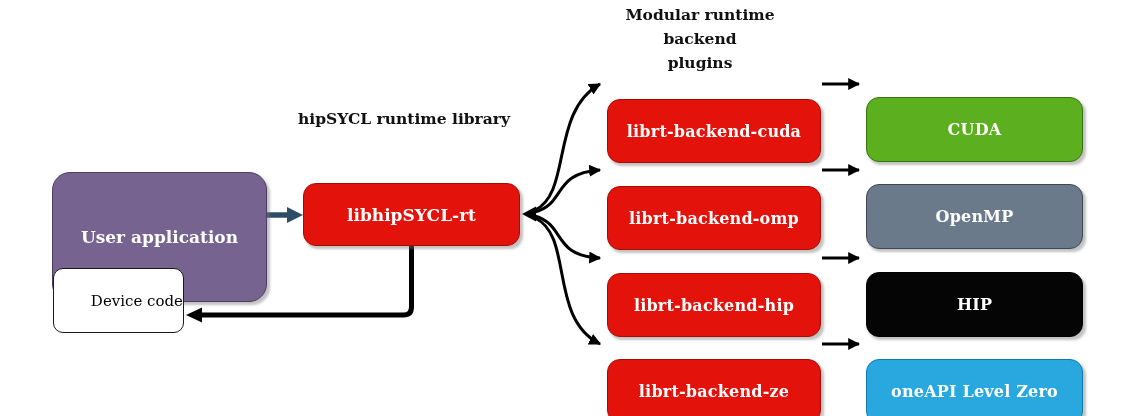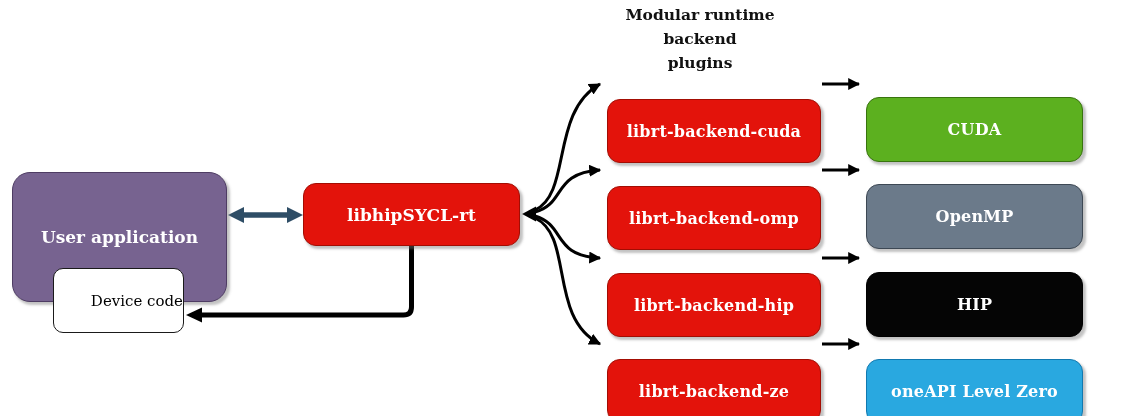--- a/index.html
+++ b/index.html
@@ -29,21 +29,21 @@
     text-align: center;
     box-sizing: border-box;
     border-style: solid;
     border-width: 1.5px;
     box-shadow: 2.5px 3px 2.5px rgba(120,120,120,0.45);
   }
   .node span {
     display: block;
     width: 100%;
   }
-  .big-round   { border-radius: 18px; }
+  .big-round   { border-radius: 18px; margin-left: 40px; }
   .mid-round   { border-radius: 13px; }
   .small-round { border-radius: 10px; text-align: right; }
   .node-label-bold {
     font-weight: bold;
     font-size: 16px;
     letter-spacing: 0.2px;
     margin-top: 47px;
   }
   .node-label-big {
     font-weight: bold;
@@ -91,20 +91,21 @@
     <path d="M 535 212 C 566 204, 552 173, 600 170" fill="none" stroke="#000000" stroke-width="3" marker-end="url(#ah-black)"></path>
     <path d="M 535 216 C 566 225, 552 256, 600 258" fill="none" stroke="#000000" stroke-width="3" marker-end="url(#ah-black)"></path>
     <path d="M 535 218 C 574 236, 548 318, 600 344" fill="none" stroke="#000000" stroke-width="3" marker-end="url(#ah-black)"></path>
 
     <line x1="822" y1="84" x2="859" y2="84" stroke="#000000" stroke-width="3" marker-end="url(#ah-black)"></line>
     <line x1="822" y1="170" x2="859" y2="170" stroke="#000000" stroke-width="3" marker-end="url(#ah-black)"></line>
     <line x1="822" y1="258" x2="859" y2="258" stroke="#000000" stroke-width="3" marker-end="url(#ah-black)"></line>
     <line x1="822" y1="344" x2="859" y2="344" stroke="#000000" stroke-width="3" marker-end="url(#ah-black)"></line>
   </svg>
 
+  <div class="diagram-label" style="left:284px; top:107px; width:240px;">hipSYCL runtime library</div>
 
   <div class="diagram-label" style="left:590px; top:3px; width:220px;">
     <div>Modular runtime backend</div>
     <div>plugins</div>
   </div>
 
   <div class="node big-round node-label-big" style="left: 12px; top: 172px; width: 215px; height: 130px; align-items: center; background-color: rgb(119, 99, 144); border-color: rgb(78, 60, 99); color: rgb(255, 255, 255);">
     <span>User application</span>
   </div>
 

